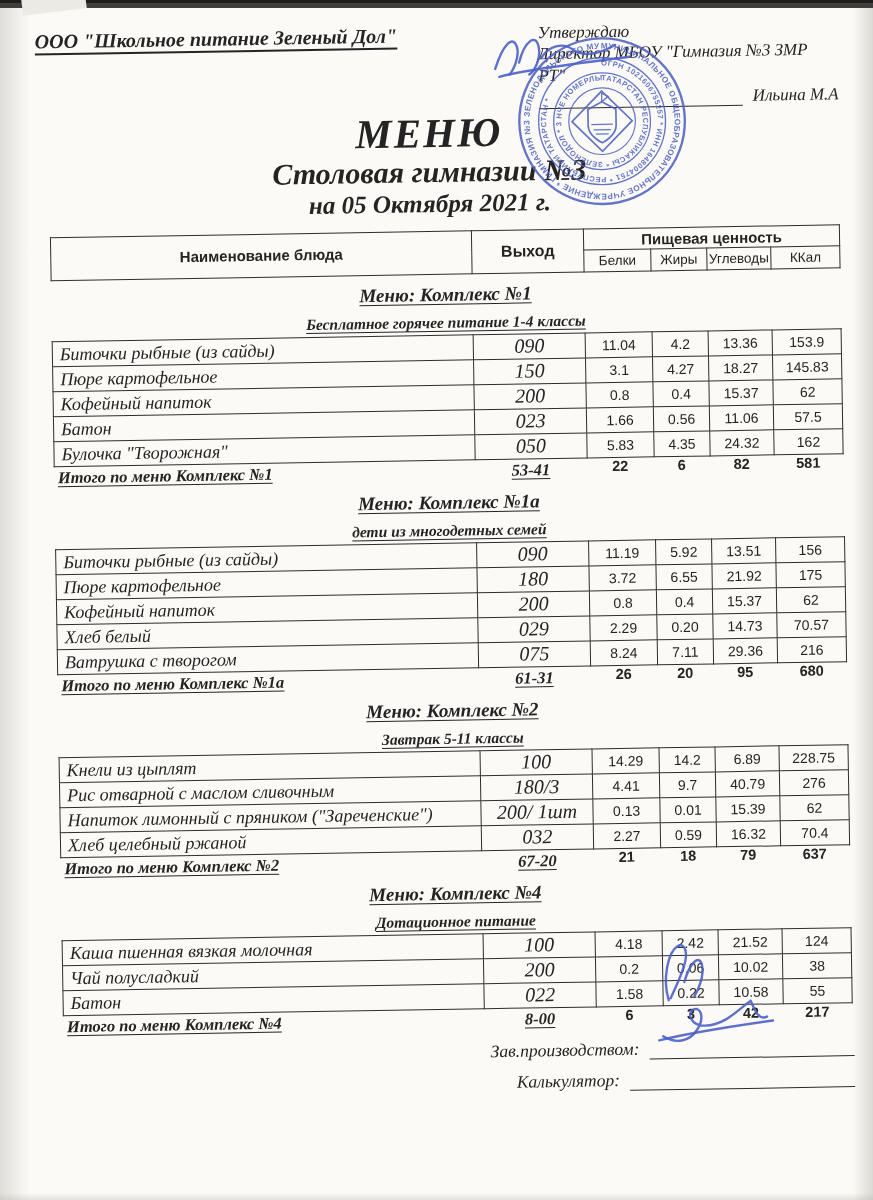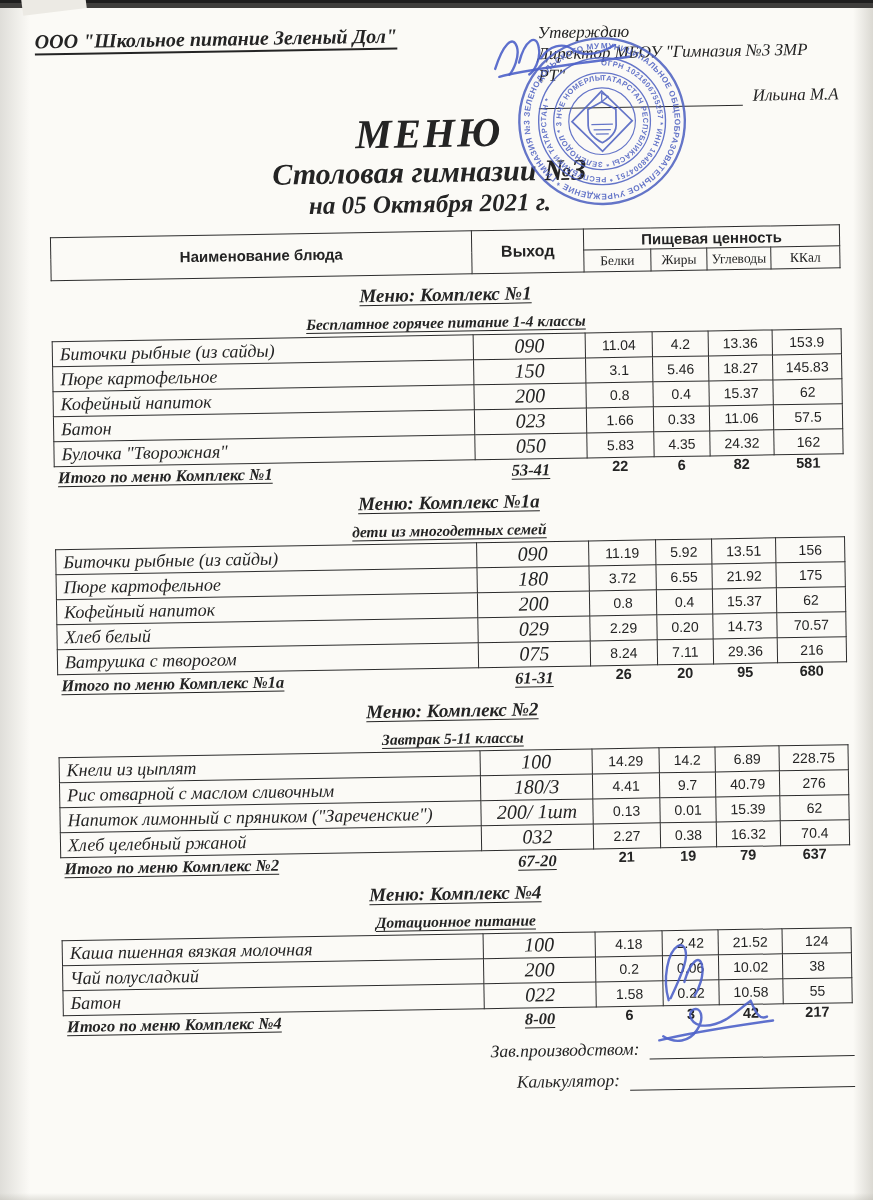--- a/index.html
+++ b/index.html
@@ -54,21 +54,21 @@
   .sig-foot1{left:648px;top:938px;}
   .sig-foot2{left:648px;top:988px;}
 
   
   table{border-collapse:collapse;table-layout:fixed;}
   .hdr-table{margin:12px 0 0 56px;width:789px;font-family:"Liberation Sans", sans-serif;}
   .hdr-table td{border:1.7px solid #2d2d2d;text-align:center;padding:0;}
   .hdr-table .h-dish{font-weight:bold;font-size:15px;height:42px;}
   .hdr-table .h-yield{font-weight:bold;font-size:16px;}
   .hdr-table .h-nut{font-weight:bold;font-size:15px;height:20px;}
-  .hdr-table .h-sub{font-size:13.5px;height:20px;font-family:Liberation Serif, serif;}
+  .hdr-table .h-sub{font-size:13.5px;height:20px;}
 
   
   .sections{margin-left:56px;width:789px;}
   .section{margin-top:8px;}
   .sec-title{
     text-align:center;font-size:19px;font-weight:bold;font-style:italic;
     text-decoration:underline;text-underline-offset:3px;line-height:24px;
   }
   .sec-sub{
     text-align:center;font-size:15.5px;font-weight:bold;font-style:italic;
@@ -205,37 +205,37 @@
       <td class="c-yield">090</td>
       <td class="c-val">11.04</td>
               <td class="c-val">4.2</td>
               <td class="c-val">13.36</td>
               <td class="c-val">153.9</td>
     </tr>
     <tr>
       <td class="c-name">Пюре картофельное</td>
       <td class="c-yield">150</td>
       <td class="c-val">3.1</td>
-              <td class="c-val">5.46</td>
+              <td class="c-val">4.27</td>
               <td class="c-val">18.27</td>
               <td class="c-val">145.83</td>
     </tr>
     <tr>
       <td class="c-name">Кофейный напиток</td>
       <td class="c-yield">200</td>
       <td class="c-val">0.8</td>
               <td class="c-val">0.4</td>
               <td class="c-val">15.37</td>
               <td class="c-val">62</td>
     </tr>
     <tr>
       <td class="c-name">Батон</td>
       <td class="c-yield">023</td>
       <td class="c-val">1.66</td>
-              <td class="c-val">0.33</td>
+              <td class="c-val">0.56</td>
               <td class="c-val">11.06</td>
               <td class="c-val">57.5</td>
     </tr>
     <tr>
       <td class="c-name">Булочка "Творожная"</td>
       <td class="c-yield">050</td>
       <td class="c-val">5.83</td>
               <td class="c-val">4.35</td>
               <td class="c-val">24.32</td>
               <td class="c-val">162</td>
@@ -349,31 +349,31 @@
       <td class="c-yield">200/ 1шт</td>
       <td class="c-val">0.13</td>
               <td class="c-val">0.01</td>
               <td class="c-val">15.39</td>
               <td class="c-val">62</td>
     </tr>
     <tr>
       <td class="c-name">Хлеб  целебный ржаной</td>
       <td class="c-yield">032</td>
       <td class="c-val">2.27</td>
-              <td class="c-val">0.38</td>
+              <td class="c-val">0.59</td>
               <td class="c-val">16.32</td>
               <td class="c-val">70.4</td>
     </tr>
           </tbody>
     </table>
     <div class="total-row">
       <div class="t-label">Итого по меню Комплекс №2</div>
       <div class="t-yield">67-20</div>
       <div class="t-val">21</div>
-          <div class="t-val">19</div>
+          <div class="t-val">18</div>
           <div class="t-val">79</div>
           <div class="t-val">637</div>
     </div>
       </div>
       <div class="section">
     <div class="sec-title">Меню: Комплекс №4</div>
     <div class="sec-sub">Дотационное питание</div>
     <table class="menu-table">
       <colgroup>
             <col style="width:421px">

